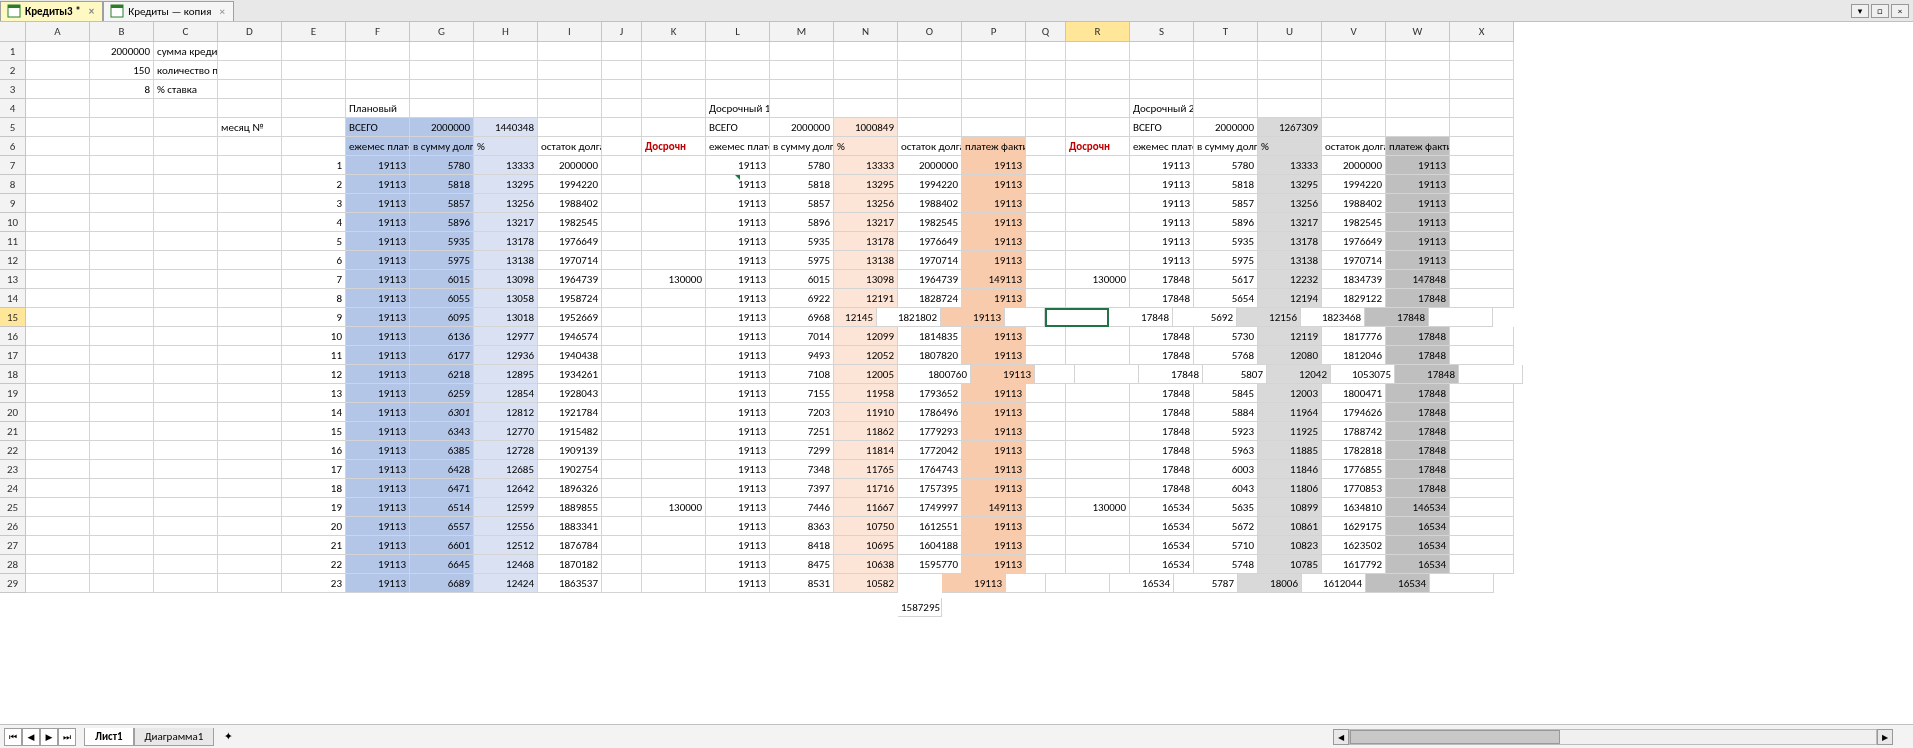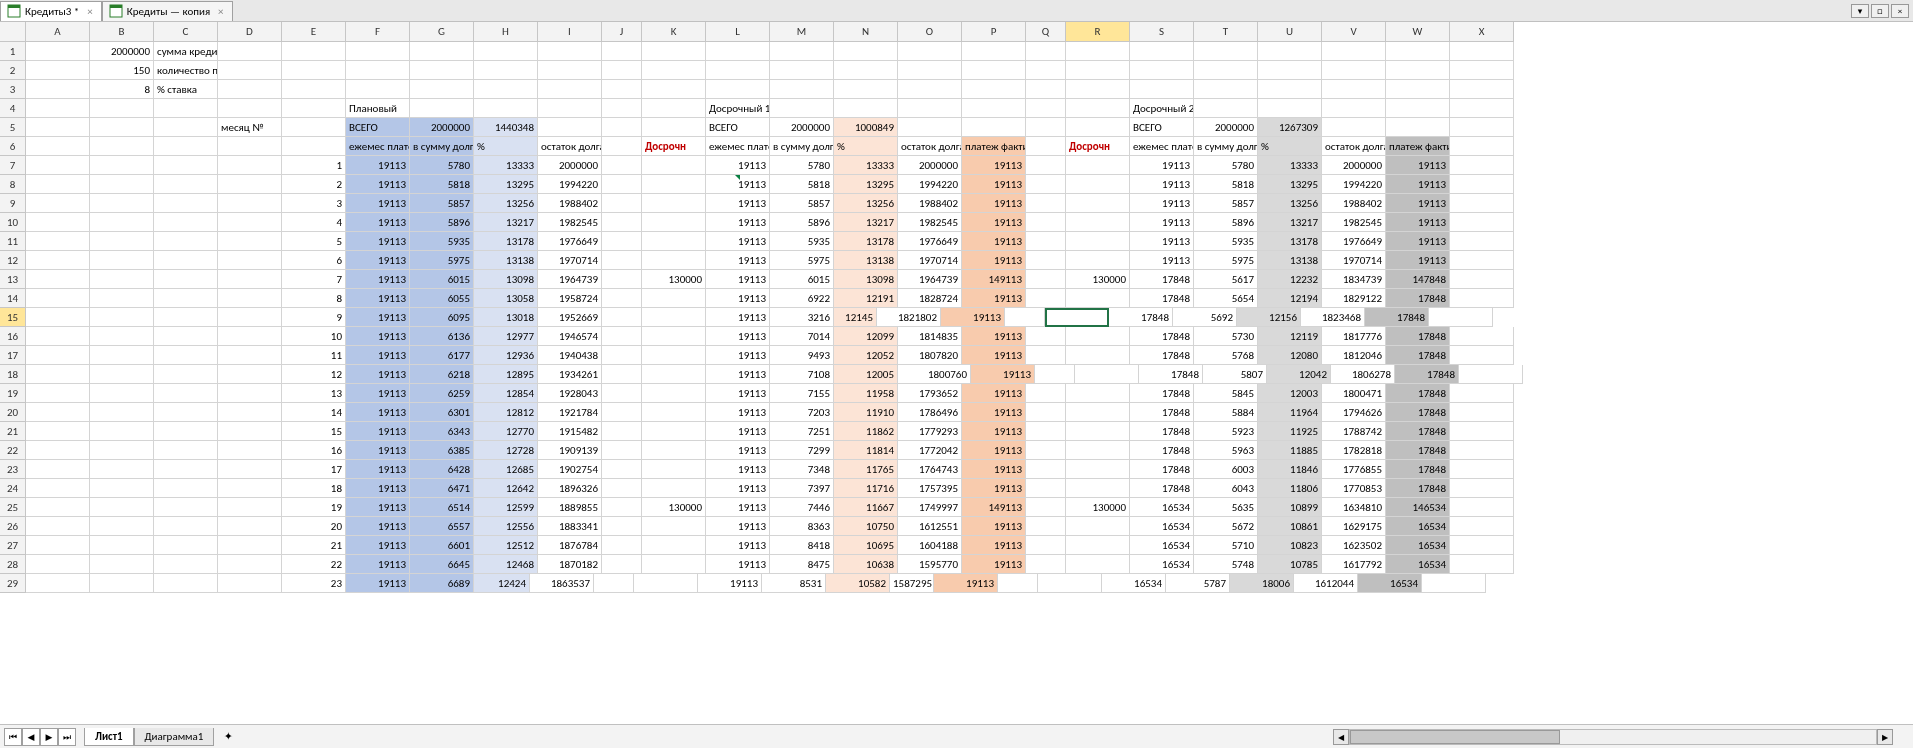--- a/index.html
+++ b/index.html
@@ -1,19 +1,19 @@
 <!DOCTYPE html>
 <html><head>
 <meta charset="utf-8">
 <style>
 *{box-sizing:border-box;margin:0;padding:0}
 body{font-family:Calibri,Arial,sans-serif;font-size:11px;background:#fff;overflow:hidden}
 .tabs-top{display:flex;align-items:center;background:#e8e8e8;height:22px;border-bottom:1px solid #c0c0c0;position:relative}
 .tab-top{display:flex;align-items:center;padding:0 8px 0 6px;height:20px;background:#f5f5f5;border:1px solid #a0a0a0;border-bottom:none;margin-right:0;cursor:pointer;gap:4px}
-.tab-top.active{background:#ffffff;font-weight:normal}
+.tab-top.active{background:#fef9c3;font-weight:bold}
 .tab-top .xicon{width:14px;height:14px;display:inline-flex;align-items:center;justify-content:center}
 .tab-top .close-x{font-size:11px;color:#888;margin-left:4px}
 .win-controls{position:absolute;right:4px;display:flex;gap:2px}
 .win-controls span{width:18px;height:14px;border:1px solid #999;background:#f0f0f0;display:inline-flex;align-items:center;justify-content:center;font-size:9px;cursor:pointer}
 .grid-wrap{position:relative;width:1913px;height:702px;overflow:hidden;background:#fff}
 .corner{position:absolute;left:0;top:0;width:26px;height:20px;background:#f3f3f3;border-right:1px solid #c6c6c6;border-bottom:1px solid #c6c6c6;z-index:3}
 .col-headers{position:absolute;left:26px;top:0;height:20px;display:flex;z-index:2}
 .col-h{background:#f3f3f3;border-right:1px solid #c6c6c6;border-bottom:1px solid #c6c6c6;text-align:center;line-height:20px;font-size:11px;color:#333;cursor:pointer}
 .col-h.hl{background:#ffe699}
 .row-headers{position:absolute;left:0;top:20px;width:26px;z-index:2}
@@ -507,21 +507,21 @@
         <div class="cell " style="width: 64px;"></div>
         <div class="cell " style="width: 64px;"></div>
         <div class="cell " style="width: 64px;">9</div>
         <div class="cell hblue" style="width: 64px;">19113</div>
         <div class="cell hblue" style="width: 64px;">6095</div>
         <div class="cell hblue2" style="width: 64px;">13018</div>
         <div class="cell " style="width: 64px;">1952669</div>
         <div class="cell " style="width: 40px;"></div>
         <div class="cell " style="width: 64px;"></div>
         <div class="cell " style="width: 64px;">19113</div>
-        <div class="cell " style="width: 64px;">3216</div>
+        <div class="cell " style="width: 64px;">6968</div>
         <div class="cell hpeach" style="width: 43px;">12145</div>
         <div class="cell " style="width: 64px;">1821802</div>
         <div class="cell hpeach2" style="width: 64px;">19113</div>
         <div class="cell " style="width: 40px;"></div>
         <div class="cell  sel" style="width: 64px;"></div>
         <div class="cell " style="width: 64px;">17848</div>
         <div class="cell " style="width: 64px;">5692</div>
         <div class="cell hgray" style="width: 64px;">12156</div>
         <div class="cell " style="width: 64px;">1823468</div>
         <div class="cell hgray2" style="width: 64px;">17848</div>
@@ -594,21 +594,21 @@
         <div class="cell " style="width: 64px;">19113</div>
         <div class="cell " style="width: 64px;">7108</div>
         <div class="cell hpeach" style="width: 64px;">12005</div>
         <div class="cell " style="width: 73px;">1800760</div>
         <div class="cell hpeach2" style="width: 64px;">19113</div>
         <div class="cell " style="width: 40px;"></div>
         <div class="cell " style="width: 64px;"></div>
         <div class="cell " style="width: 64px;">17848</div>
         <div class="cell " style="width: 64px;">5807</div>
         <div class="cell hgray" style="width: 64px;">12042</div>
-        <div class="cell " style="width: 64px;">1806278</div>
+        <div class="cell " style="width: 64px;">1053075</div>
         <div class="cell hgray2" style="width: 64px;">17848</div>
         <div class="cell " style="width: 64px;"></div>
       </div>
       <div class="row">
         <div class="cell " style="width: 64px;"></div>
         <div class="cell " style="width: 64px;"></div>
         <div class="cell " style="width: 64px;"></div>
         <div class="cell " style="width: 64px;"></div>
         <div class="cell " style="width: 64px;">13</div>
         <div class="cell hblue" style="width: 64px;">19113</div>
@@ -631,21 +631,21 @@
         <div class="cell hgray2" style="width: 64px;">17848</div>
         <div class="cell " style="width: 64px;"></div>
       </div>
       <div class="row">
         <div class="cell " style="width: 64px;"></div>
         <div class="cell " style="width: 64px;"></div>
         <div class="cell " style="width: 64px;"></div>
         <div class="cell " style="width: 64px;"></div>
         <div class="cell " style="width: 64px;">14</div>
         <div class="cell hblue" style="width: 64px;">19113</div>
-        <div class="cell hblue" style="width: 64px;">6301</div>
+        <div class="cell hblue" style="width: 64px; font-style: italic;">6301</div>
         <div class="cell hblue2" style="width: 64px;">12812</div>
         <div class="cell " style="width: 64px;">1921784</div>
         <div class="cell " style="width: 40px;"></div>
         <div class="cell " style="width: 64px;"></div>
         <div class="cell " style="width: 64px;">19113</div>
         <div class="cell " style="width: 64px;">7203</div>
         <div class="cell hpeach" style="width: 64px;">11910</div>
         <div class="cell " style="width: 64px;">1786496</div>
         <div class="cell hpeach2" style="width: 64px;">19113</div>
         <div class="cell " style="width: 40px;"></div>
@@ -866,28 +866,28 @@
         <div class="cell " style="width: 64px;"></div>
       </div>
       <div class="row">
         <div class="cell " style="width: 64px;"></div>
         <div class="cell " style="width: 64px;"></div>
         <div class="cell " style="width: 64px;"></div>
         <div class="cell " style="width: 64px;"></div>
         <div class="cell " style="width: 64px;">23</div>
         <div class="cell hblue" style="width: 64px;">19113</div>
         <div class="cell hblue" style="width: 64px;">6689</div>
-        <div class="cell hblue2" style="width: 56px;">12424</div>
+        <div class="cell hblue2" style="width: 64px;">12424</div>
         <div class="cell " style="width: 64px;">1863537</div>
         <div class="cell " style="width: 40px;"></div>
         <div class="cell " style="width: 64px;"></div>
         <div class="cell " style="width: 64px;">19113</div>
         <div class="cell " style="width: 64px;">8531</div>
         <div class="cell hpeach" style="width: 64px;">10582</div>
-        <div class="cell " style="width: 44px;">1587295</div>
+        <div class="cell " style="width: 44px; margin-top: 24px;">1587295</div>
         <div class="cell hpeach2" style="width: 64px;">19113</div>
         <div class="cell " style="width: 40px;"></div>
         <div class="cell " style="width: 64px;"></div>
         <div class="cell " style="width: 64px;">16534</div>
         <div class="cell " style="width: 64px;">5787</div>
         <div class="cell hgray" style="width: 64px;">18006</div>
         <div class="cell " style="width: 64px;">1612044</div>
         <div class="cell hgray2" style="width: 64px;">16534</div>
         <div class="cell " style="width: 64px;"></div>
       </div>

